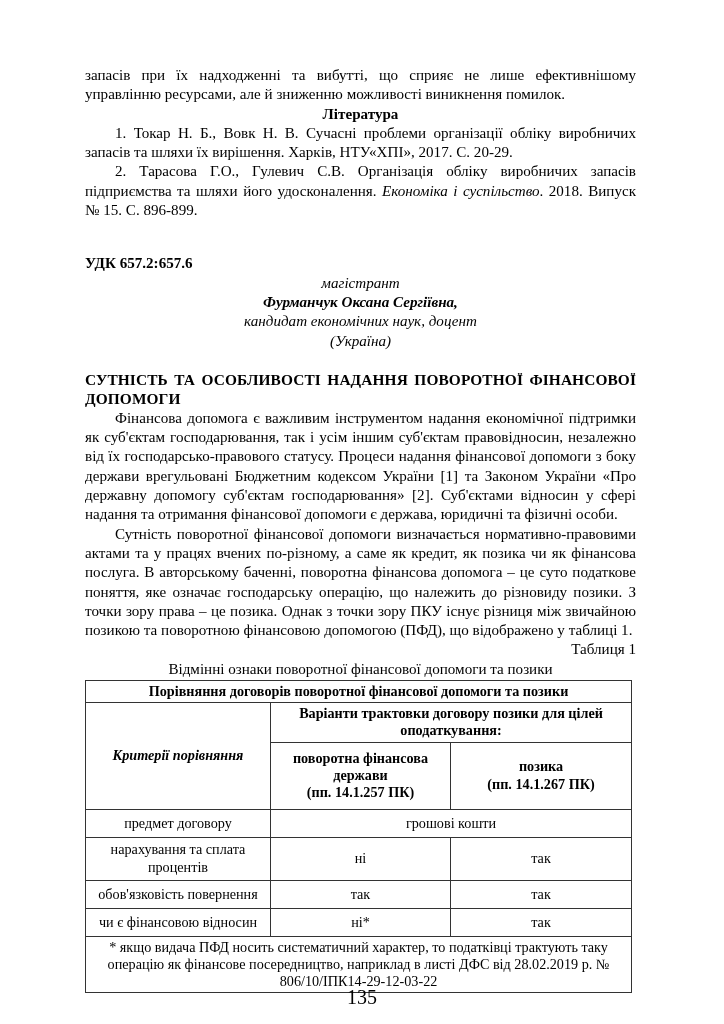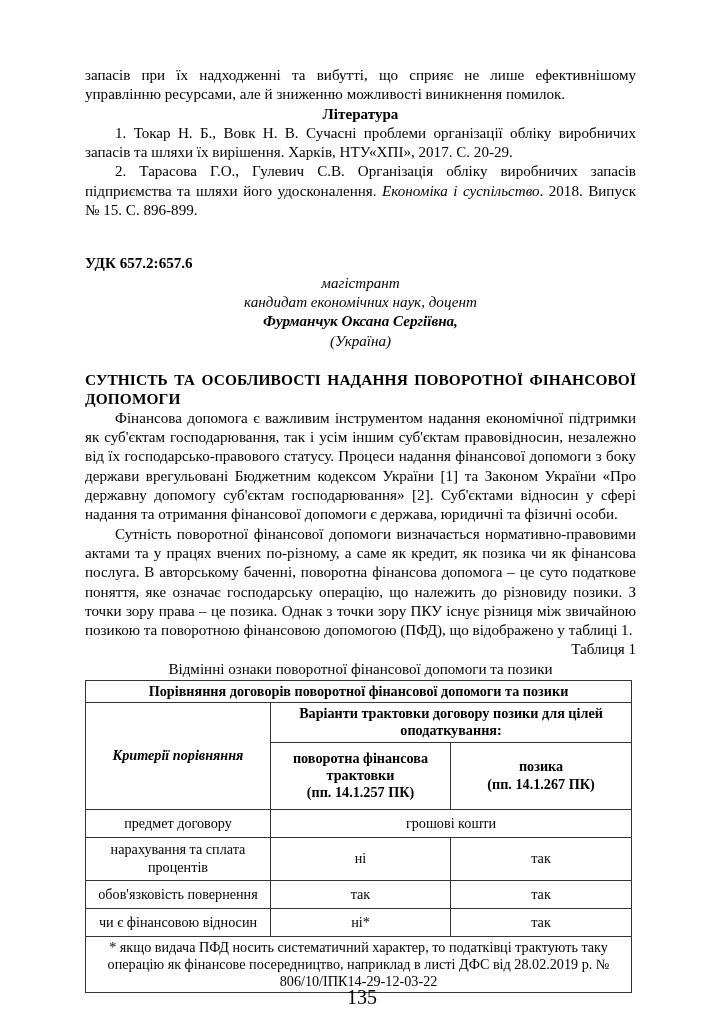--- a/index.html
+++ b/index.html
@@ -148,22 +148,22 @@
   <p class="indent"><span>1. Токар Н. Б., Вовк Н. В. Сучасні проблеми організації обліку виробничих запасів та шляхи їх вирішення. Харків, НТУ«ХПІ», 2017. С. 20-29.</span></p>
 
   <p class="indent"><span>2. Тарасова Г.О., Гулевич С.В. Організація обліку виробничих запасів підприємства та шляхи його удосконалення. </span><span class="italic">Економіка і суспільство</span><span>. 2018. Випуск № 15. С. 896-899.</span></p>
 
   <div class="spacer-lg"></div>
 
   <p class="udk">УДК 657.2:657.6</p>
 
   <div class="authors">
     <p class="center rank">магістрант</p>
+    <p class="center name">Фурманчук Оксана Сергіївна,</p>
     <p class="center rank">кандидат економічних наук, доцент</p>
-    <p class="center name">Фурманчук Оксана Сергіївна,</p>
     <p class="center affil">(Україна)</p>
   </div>
 
   <div class="spacer-md"></div>
 
   <p class="article-title">СУТНІСТЬ  ТА ОСОБЛИВОСТІ НАДАННЯ  ПОВОРОТНОЇ ФІНАНСОВОЇ ДОПОМОГИ</p>
 
   <p class="indent">Фінансова допомога є важливим інструментом надання економічної підтримки як суб'єктам господарювання, так і усім іншим суб'єктам правовідносин, незалежно від їх господарсько-правового статусу. Процеси надання фінансової допомоги з боку держави врегульовані Бюджетним кодексом України [1] та Законом України «Про державну допомогу суб'єктам господарювання» [2]. Суб'єктами відносин у сфері надання та отримання фінансової допомоги є держава, юридичні та фізичні особи.</p>
 
   <p class="indent">Сутність поворотної фінансової допомоги визначається нормативно-правовими актами та у працях вчених по-різному, а саме як кредит, як позика чи як фінансова послуга. В авторському баченні, поворотна фінансова допомога – це суто податкове поняття, яке означає господарську операцію, що належить до різновиду позики. З точки зору права – це позика. Однак з точки зору ПКУ існує різниця між звичайною позикою та поворотною фінансовою допомогою (ПФД), що відображено у таблиці 1.</p>
@@ -182,21 +182,21 @@
       <tr>
         <td class="hdr" colspan="3">Порівняння договорів поворотної фінансової допомоги та позики</td>
       </tr>
       <tr>
         <td class="hdr tall-a" rowspan="2">Критерії порівняння</td>
         <td class="hdr" colspan="2">Варіанти трактовки договору позики для цілей оподаткування:</td>
       </tr>
       <tr>
         <td class="sub tall-b">
           <span>поворотна фінансова</span><br>
-          <span>трактовки</span><br>
+          <span>держави</span><br>
           <span>(пп. 14.1.257 ПК)</span>
         </td>
         <td class="sub tall-b">
           <span>позика</span><br>
           <span>(пп. 14.1.267 ПК)</span>
         </td>
       </tr>
       <tr>
         <td class="row-1l">предмет договору</td>
         <td class="row-1l" colspan="2">грошові кошти</td>

